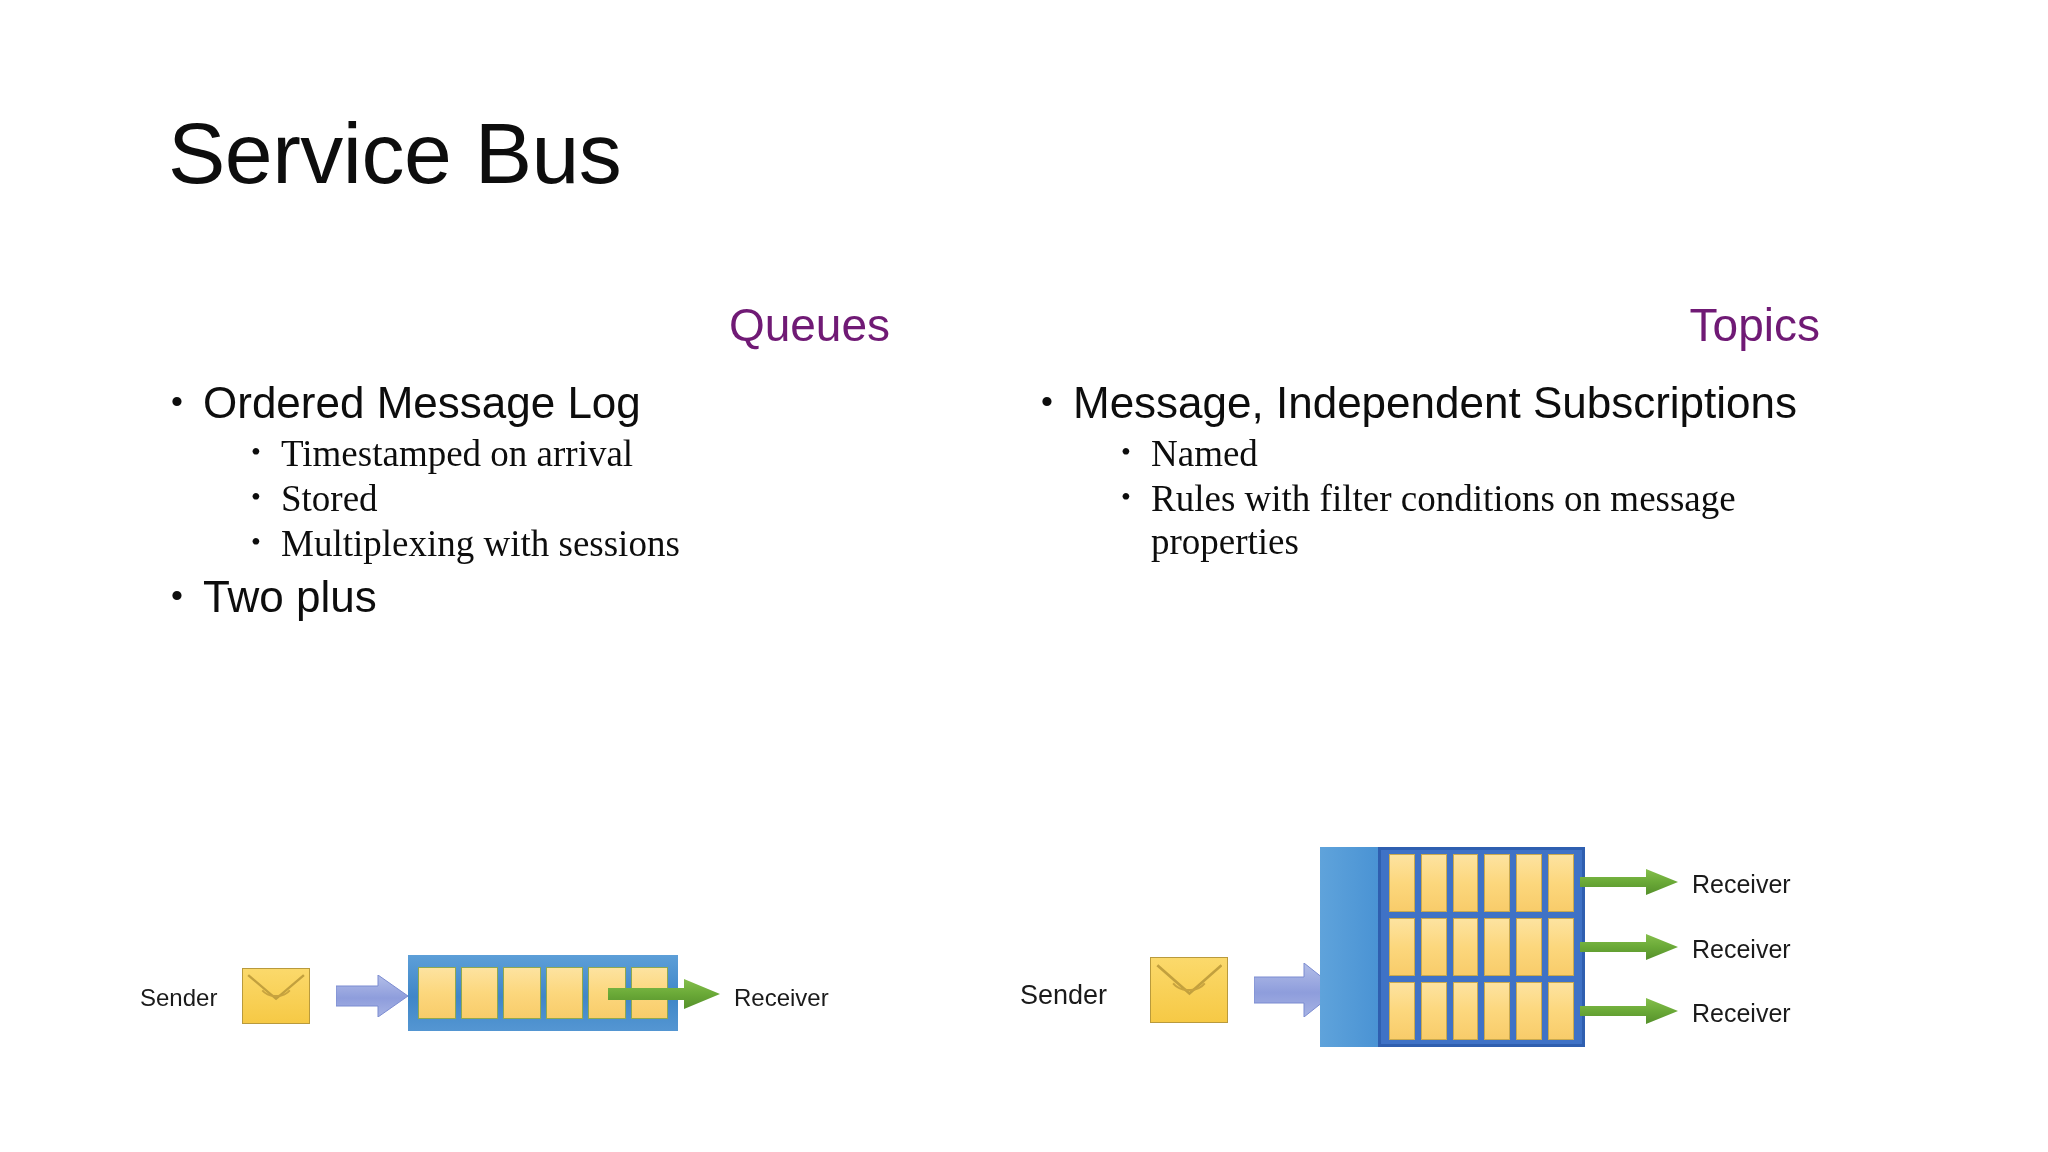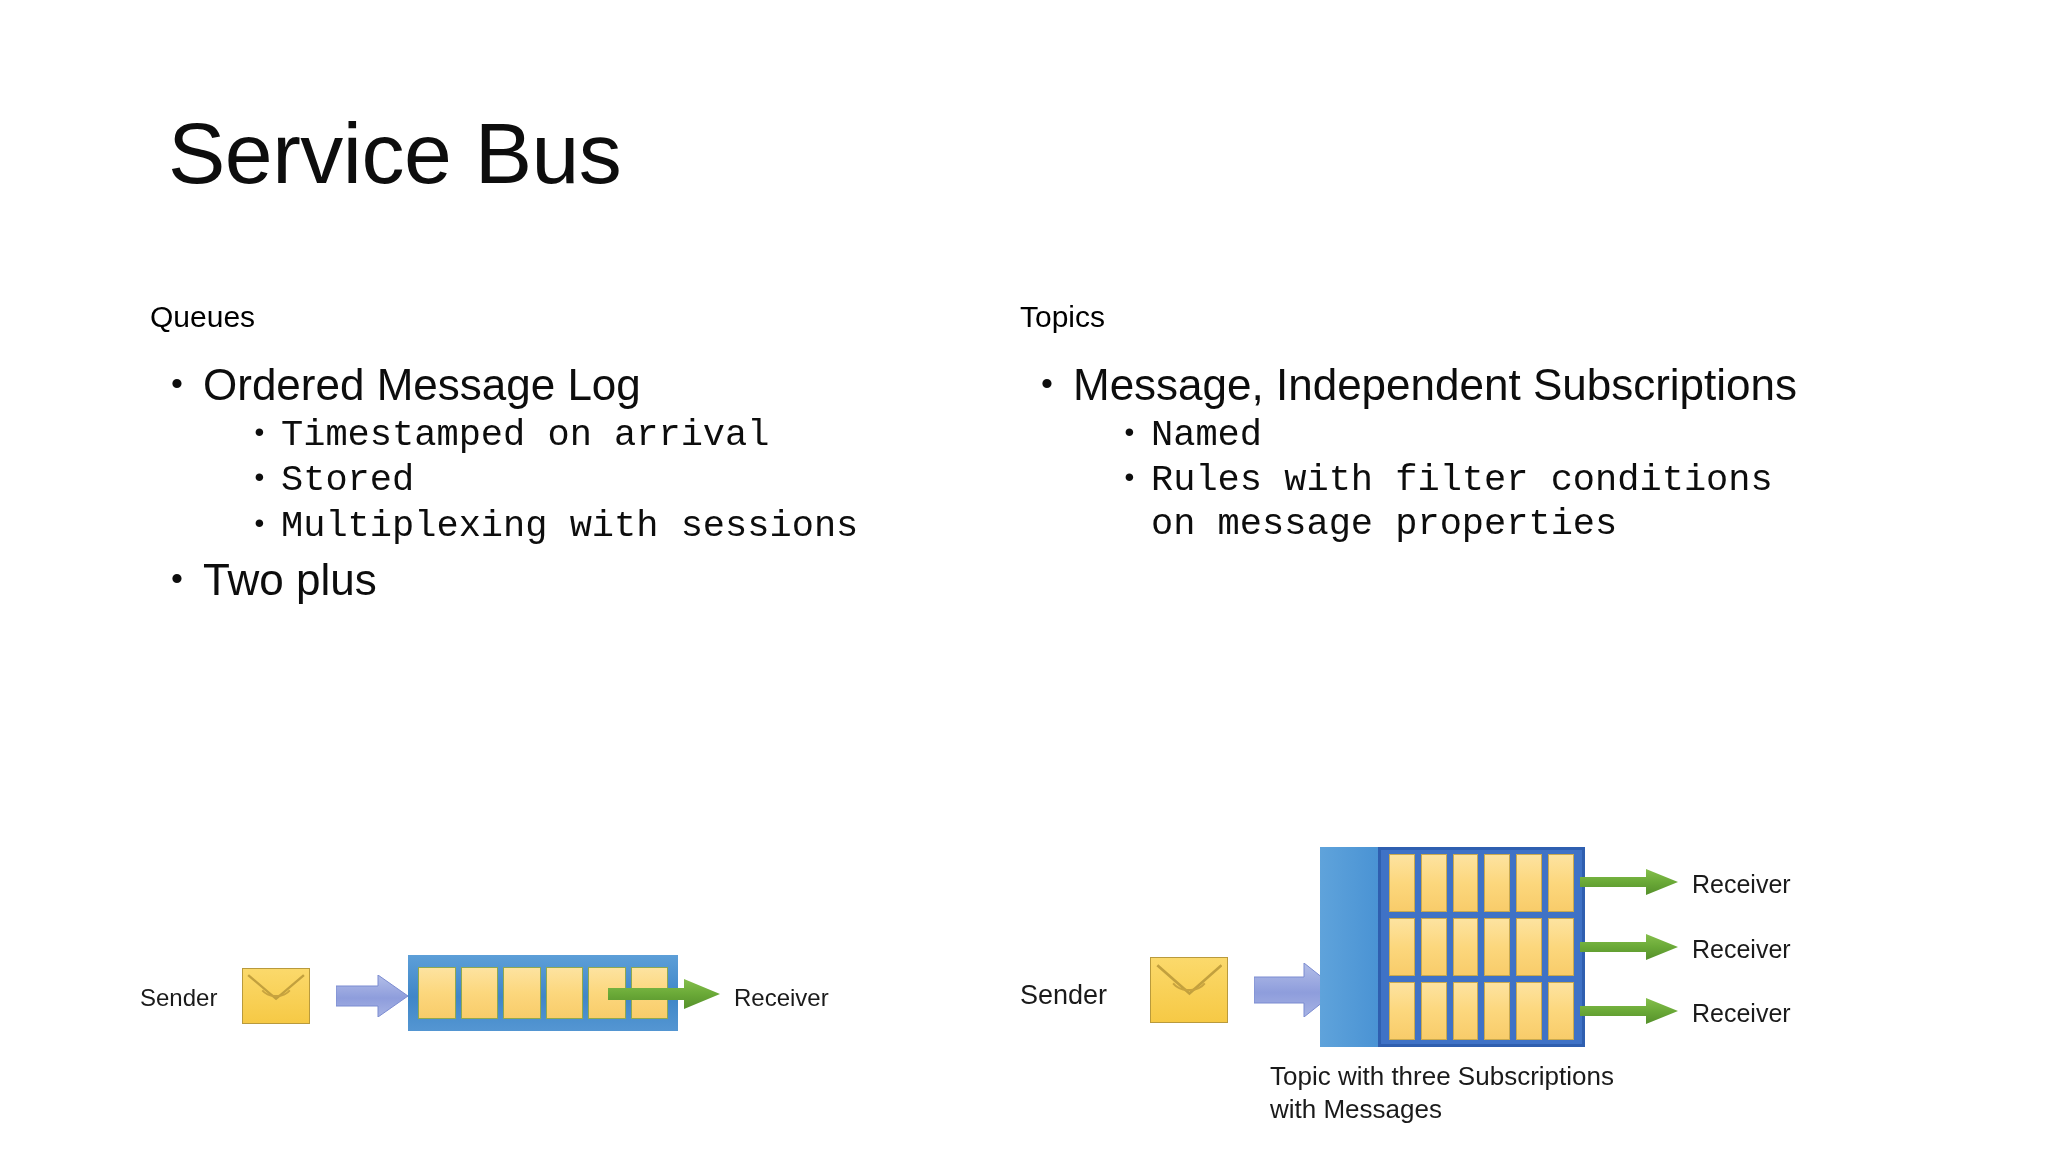--- a/index.html
+++ b/index.html
@@ -32,26 +32,27 @@
 
   
   .column {
     position: absolute;
     top: 300px;
   }
   #column-queues { left: 150px;  width: 740px; }
   #column-topics { left: 1020px; width: 800px; }
 
   .col-heading {
-    font-size: 30px;
+    font-size: 46px;
     font-weight: 400;
     line-height: 1.1;
-    color: #000000;
+    color: #701a75;
     margin: 0 0 26px 0;
     font-family: "Liberation Sans", sans-serif;
+    text-align: right;
   }
 
   ul.lvl1 {
     list-style: none;
     margin: 13px;
     padding: 0;
   }
   ul.lvl1 > li.b1 {
     position: relative;
     padding-left: 40px;
@@ -77,21 +78,21 @@
     padding: 0;
   }
   ul.lvl2 > li.b2 {
     position: relative;
     padding-left: 42px;
     margin-left: 36px;
     font-size: 37px;
     line-height: 1.17;
     margin-bottom: 2px;
     color: #0d0d0d;
-    font-family: Liberation Mono, monospace;
+    font-family: Liberation Serif, serif;
   }
   ul.lvl2 > li.b2::before {
     content: "\2022";
     position: absolute;
     left: 12px;
     top: 0;
     font-size: 28px;
     line-height: 1.45;
   }
 
@@ -370,17 +371,13 @@
   </div>
   <div class="endpoint-label" style="position:absolute; left:672px; top:90px; font-size:25px;">Receiver</div>
 
   <div class="arrow-green" style="left:560px; top:153px; width:98px; height:26px;">
     <svg viewBox="0 0 98 26" preserveAspectRatio="none">
       <polygon points="0,8 66,8 66,0 98,13 66,26 66,18 0,18" fill="url(#gg2)"></polygon>
     </svg>
   </div>
   <div class="endpoint-label" style="position:absolute; left:672px; top:154px; font-size:25px;">Receiver</div>
 
-  <div class="caption" style="left:250px; top:215px; font-size:26px;">
-    <div>Topic with three Subscriptions</div>
-    <div>with Messages</div>
-  </div>
 </div>
 
 </body></html>

